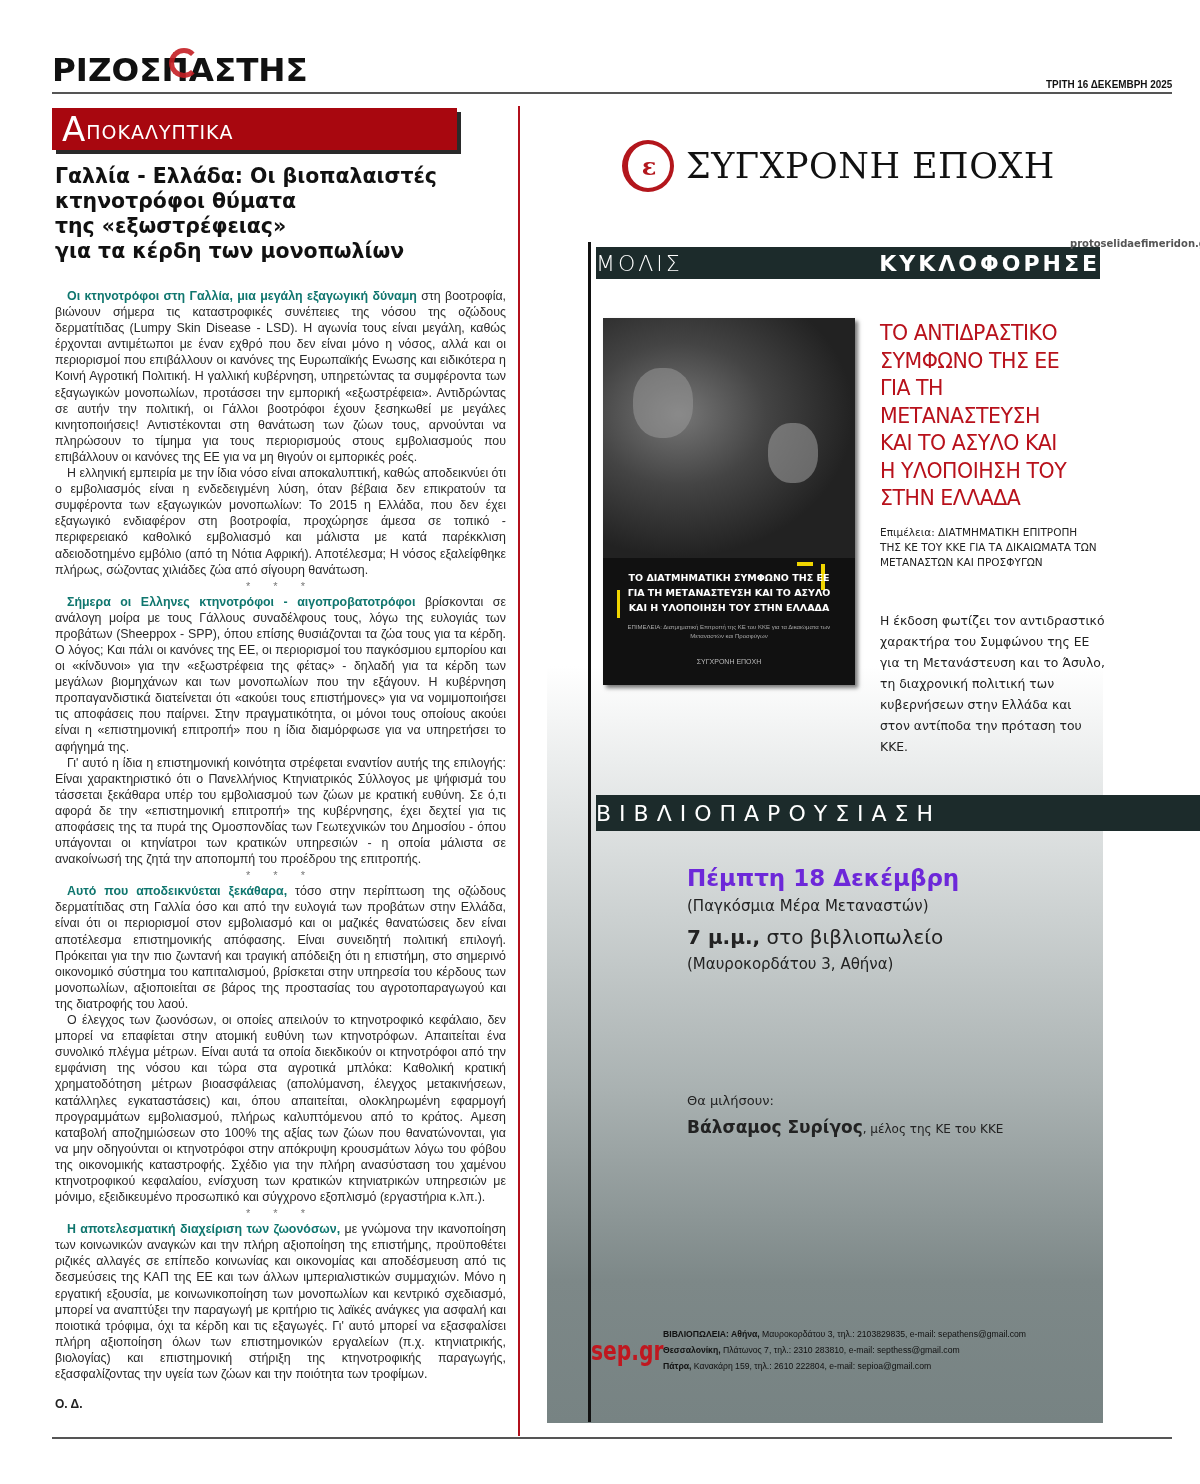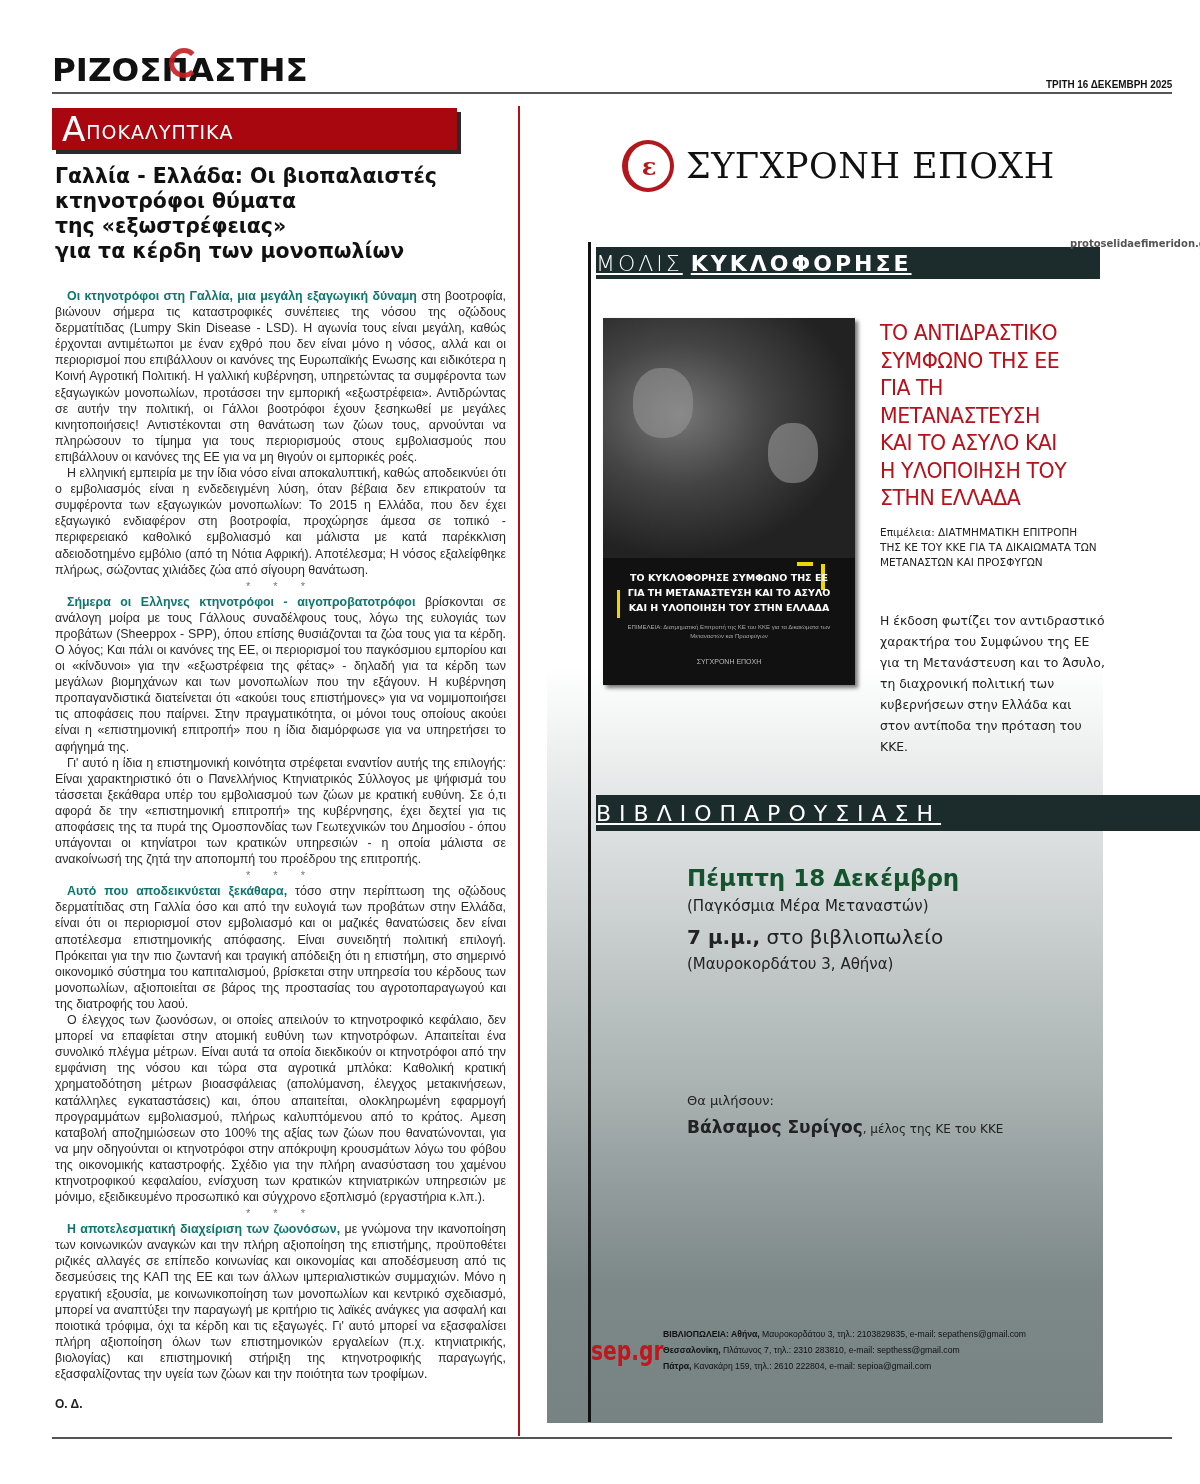--- a/index.html
+++ b/index.html
@@ -29,21 +29,21 @@
 
   .bottom-rule { position: absolute; left: 52px; top: 1437px; width: 1120px; height: 2px; background: #555; }
 
   
   .ad-vline { position: absolute; left: 588px; top: 242px; width: 3px; height: 1180px; background: #111; }
   .ad-bg { position: absolute; left: 547px; top: 240px; width: 556px; height: 1183px; background: linear-gradient(to bottom, #ffffff 0%, #ffffff 36%, #d8dcdc 52%, #a9b1b1 72%, #7d8888 88%, #778383 100%); }
   .publisher { position: absolute; left: 622px; top: 140px; display: flex; align-items: center; }
   .publisher .logo { width: 52px; height: 52px; border-radius: 50%; border: 4px solid #b3161c; border-left-width: 6px; display: flex; align-items: center; justify-content: center; color: #b3161c; font-family: "DejaVu Serif", serif; font-size: 24px; font-weight: 700; }
   .publisher .pname { margin-left: 12px; font-family: "DejaVu Serif", serif; font-size: 35px; color: #111; letter-spacing: 0.5px; }
 
-  .bar { position: absolute; background: #1c2b2b; color: #fff; display: flex; align-items: center; justify-content: flex-start; text-decoration: underline; }
+  .bar { position: absolute; background: #1c2b2b; color: #fff; display: flex; align-items: center; justify-content: space-between; }
   .bar-new { left: 596px; top: 247px; width: 504px; height: 32px; font-family: "DejaVu Sans", sans-serif; font-size: 22px; letter-spacing: 3px; }
   .bar-new .light { font-weight: 300; margin-right: 8px; }
   .bar-new .bold { font-weight: 700; }
   .watermark { position: absolute; left: 1022px; top: 238px; font-size: 10px; font-weight: 700; color: #555; font-family: "DejaVu Sans", sans-serif; margin-left: 48px; }
 
   .cover { position: absolute; left: 603px; top: 318px; width: 252px; height: 367px; background: #111; box-shadow: 3px 3px 4px #777; overflow: hidden; }
   .cover .photo { position: absolute; left: 0; top: 0; width: 252px; height: 240px; background: radial-gradient(ellipse at 30% 40%, #777 0%, #444 35%, #222 70%), #333; }
   .cover .photo::before { content: ""; position: absolute; left: 30px; top: 50px; width: 60px; height: 70px; border-radius: 45%; background: #999; opacity: 0.55; }
   .cover .photo::after { content: ""; position: absolute; left: 165px; top: 105px; width: 50px; height: 60px; border-radius: 45%; background: #aaa; opacity: 0.5; }
   .cover .ctitle { position: absolute; left: 8px; top: 252px; width: 236px; text-align: center; color: #fff; font-family: "DejaVu Sans", sans-serif; font-size: 9.5px; line-height: 15px; font-weight: 700; }
@@ -52,21 +52,21 @@
   .cover .ymark { position: absolute; background: #f0d500; }
 
   .book-title { position: absolute; left: 880px; top: 320px; width: 215px; color: #b8111b; font-family: "DejaVu Sans", sans-serif; font-size: 20.5px; line-height: 27.5px; letter-spacing: -0.5px; }
   .book-title div { white-space: nowrap; }
   .editor { position: absolute; left: 880px; top: 525px; width: 220px; font-family: "DejaVu Sans", sans-serif; font-size: 10.5px; line-height: 15px; color: #222; }
   .book-desc { position: absolute; left: 880px; top: 610px; width: 225px; font-family: "DejaVu Sans", sans-serif; font-size: 12.4px; line-height: 21px; color: #222; }
 
   .bar-pres { left: 596px; top: 795px; width: 606px; height: 36px; font-family: "DejaVu Sans", sans-serif; font-size: 22px; letter-spacing: 8px; }
 
   .event { position: absolute; left: 687px; top: 862px; width: 340px; font-family: "DejaVu Sans", sans-serif; color: #222; }
-  .event .day { color: #14532d; font-weight: 700; font-size: 23px; line-height: 32px; }
+  .event .day { color: #6d28d9; font-weight: 700; font-size: 23px; line-height: 32px; }
   .event .occasion { font-size: 15px; line-height: 24px; }
   .event .time { font-size: 20px; line-height: 30px; margin-top: 4px; }
   .event .time b { font-weight: 700; }
   .event .place { font-size: 20px; line-height: 26px; }
   .event .addr { font-size: 15px; line-height: 24px; }
 
   .speakers { position: absolute; left: 687px; top: 1056px; width: 320px; font-family: "DejaVu Sans", sans-serif; color: #222; }
   .speakers .intro { font-size: 13px; line-height: 24px; margin-bottom: 4px; margin-top: 33px; }
   .speakers .sp { margin-bottom: 6px; }
   .speakers .sp .n { font-size: 17px; font-weight: 700; }
@@ -128,21 +128,21 @@
   <span class="bold">ΚΥΚΛΟΦΟΡΗΣΕ</span>
 </div>
 <div class="watermark">protoselidaefimeridon.gr</div>
 
 <div class="cover">
   <div class="photo"></div>
   <div class="ymark" style="left:194px;top:244px;width:16px;height:4px;"></div>
   <div class="ymark" style="left:218px;top:246px;width:4px;height:26px;"></div>
   <div class="ymark" style="left:14px;top:272px;width:3px;height:28px;"></div>
   <div class="ctitle">
-    <div>ΤΟ ΚΥΚΛΟΦΟΡΗΣΕ ΣΥΜΦΩΝΟ ΤΗΣ ΕΕ</div>
+    <div>ΤΟ ΔΙΑΤΜΗΜΑΤΙΚΗ ΣΥΜΦΩΝΟ ΤΗΣ ΕΕ</div>
     <div>ΓΙΑ ΤΗ ΜΕΤΑΝΑΣΤΕΥΣΗ ΚΑΙ ΤΟ ΑΣΥΛΟ</div>
     <div>ΚΑΙ Η ΥΛΟΠΟΙΗΣΗ ΤΟΥ ΣΤΗΝ ΕΛΛΑΔΑ</div>
   </div>
   <div class="csub">ΕΠΙΜΕΛΕΙΑ: Διατμηματική Επιτροπή της ΚΕ του ΚΚΕ για τα Δικαιώματα των Μεταναστών και Προσφύγων</div>
   <div class="cpub">ΣΥΓΧΡΟΝΗ ΕΠΟΧΗ</div>
 </div>
 
 <div class="book-title">
   <div>ΤΟ ΑΝΤΙΔΡΑΣΤΙΚΟ</div>
   <div>ΣΥΜΦΩΝΟ ΤΗΣ ΕΕ</div>

